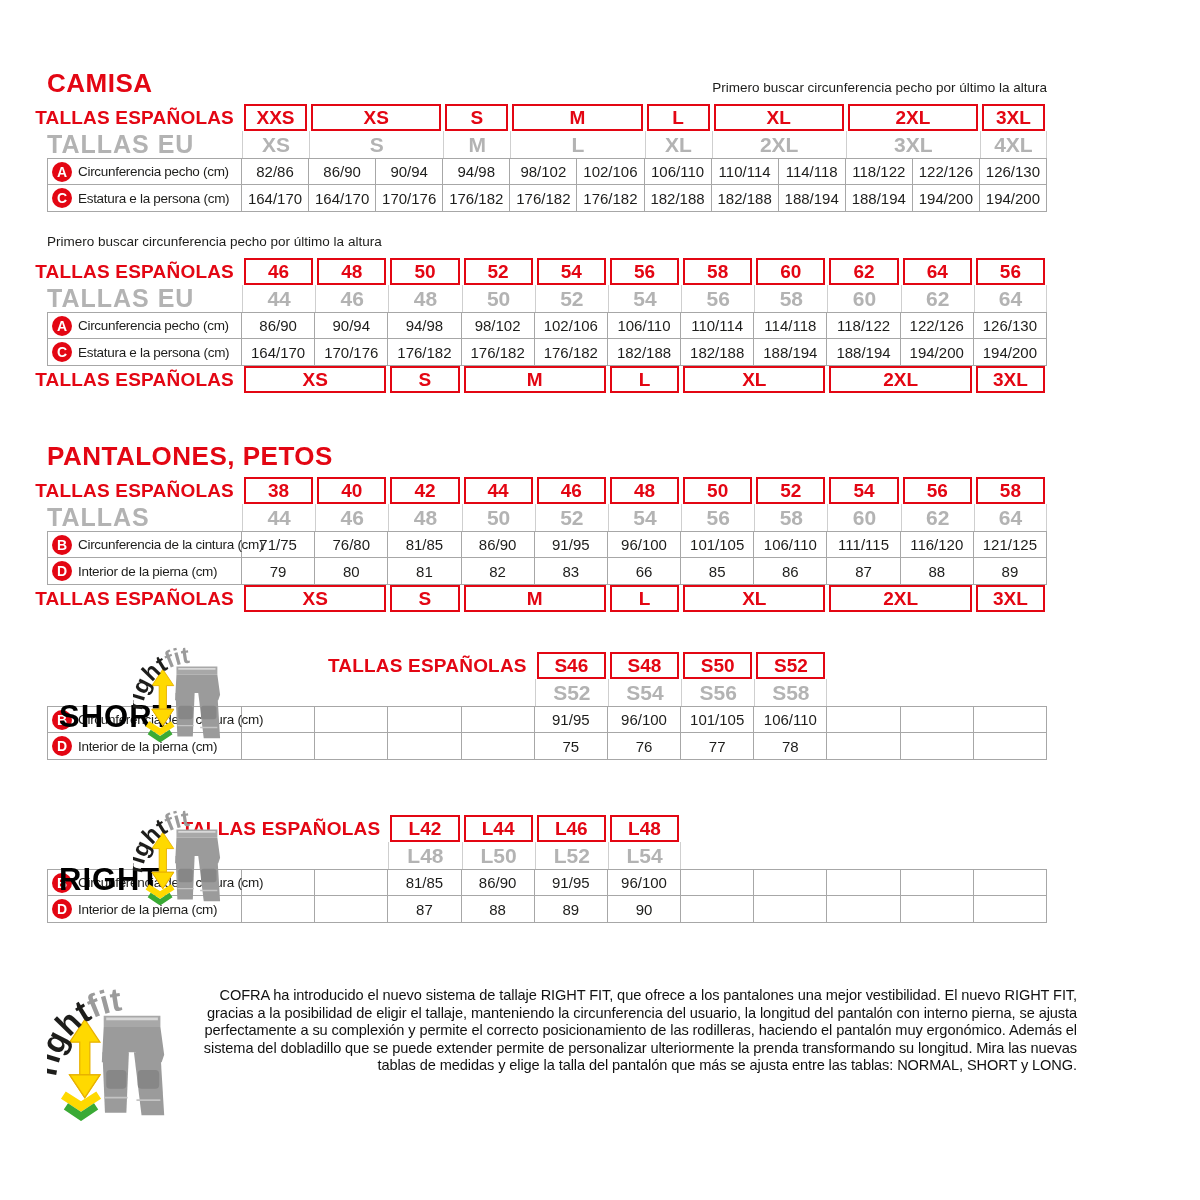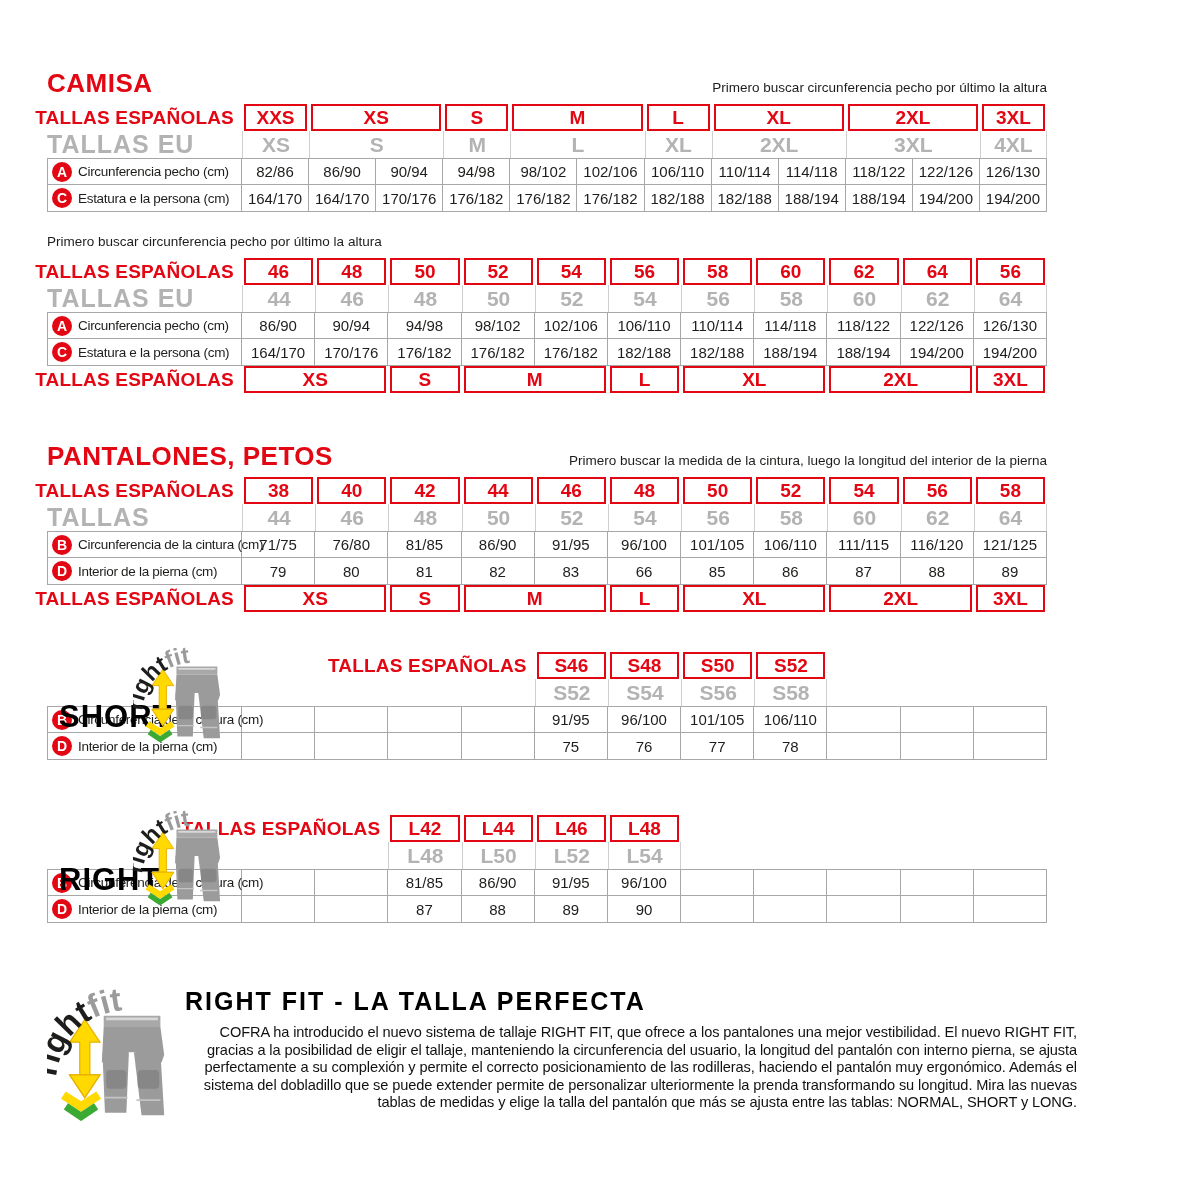--- a/index.html
+++ b/index.html
@@ -209,21 +209,20 @@
         <div class="rc">L</div>
         <div class="rc" style="grid-column: span 2;">XL</div>
         <div class="rc" style="grid-column: span 2;">2XL</div>
         <div class="rc">3XL</div>
       </div>
   </section>
 
   <section class="m-pantalones">
     <div class="sec-head">
       <div class="sec-title">PANTALONES, PETOS</div>
-      <div class="note">Primero buscar la medida de la cintura, luego la longitud del interior de la pierna</div>
     </div>
     <div class="tbl" id="tbl-pantalones" style="grid-template-columns: 195px repeat(11, 1fr);">
         <div class="rl">TALLAS ESPAÑOLAS</div>
         <div class="rc">38</div>
         <div class="rc">40</div>
         <div class="rc">42</div>
         <div class="rc">44</div>
         <div class="rc">46</div>
         <div class="rc">48</div>
         <div class="rc">50</div>
@@ -393,18 +392,17 @@
   </section>
 
   <section class="rf">
     <svg width="126" height="140" viewBox="0 0 100 110">
       <use href="#rf-logo-art"></use>
       <text font-size="26" font-weight="bold" font-family="Liberation Sans, sans-serif" fill="#1d1d1b">
         <textPath href="#rf-arc"><tspan>right</tspan><tspan fill="#9b9b9b">fit</tspan></textPath>
       </text>
     </svg>
     <div class="rf-text">
-      <div class="rf-title">RIGHT FIT - LA TALLA PERFECTA</div>
       <div class="rf-body">COFRA ha introducido el nuevo sistema de tallaje RIGHT FIT, que ofrece a los pantalones una mejor vestibilidad. El nuevo RIGHT FIT, gracias a la posibilidad de eligir el tallaje, manteniendo la circunferencia del usuario, la longitud del pantalón con interno pierna, se ajusta perfectamente a su complexión y permite el correcto posicionamiento de las rodilleras, haciendo el pantalón muy ergonómico. Además el sistema del dobladillo que se puede extender permite de personalizar ulteriormente la prenda transformando su longitud. Mira las nuevas tablas de medidas y elige la talla del pantalón que más se ajusta entre las tablas: NORMAL, SHORT y LONG.</div>
     </div>
   </section>
 
 </div>
 
 </body></html>

